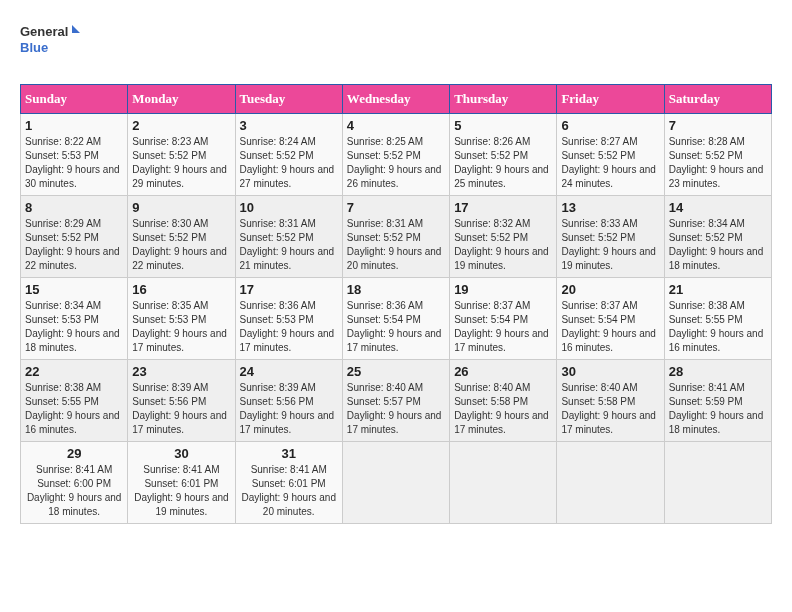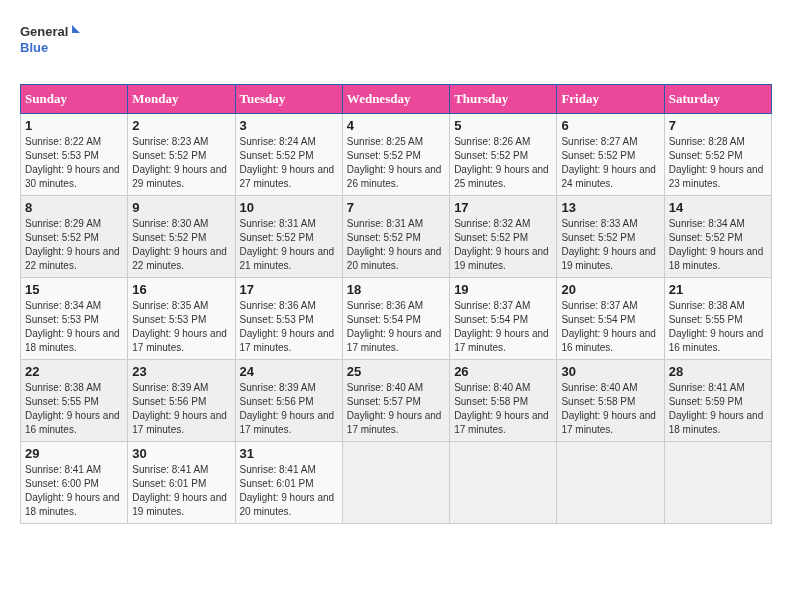--- a/index.html
+++ b/index.html
@@ -72,20 +72,21 @@
     .day-info {
       font-size: 10px;
       color: #333;
       line-height: 1.4;
     }
     .empty-cell {
       background: #f0f0f0 !important;
     }
     .last-row td {
       height: 70px;
+      text-align: center;
     }
   </style>
 </head>
 <body>
 
 <div class="header-area">
   <div class="logo">
 <svg width="60" height="40" viewBox="0 0 60 40" xmlns="http://www.w3.org/2000/svg">
   <text x="0" y="16" font-size="13" font-weight="bold" fill="#333" font-family="Arial">General</text>
   <text x="0" y="32" font-size="13" font-weight="bold" fill="#3b6ecc" font-family="Arial">Blue</text>

